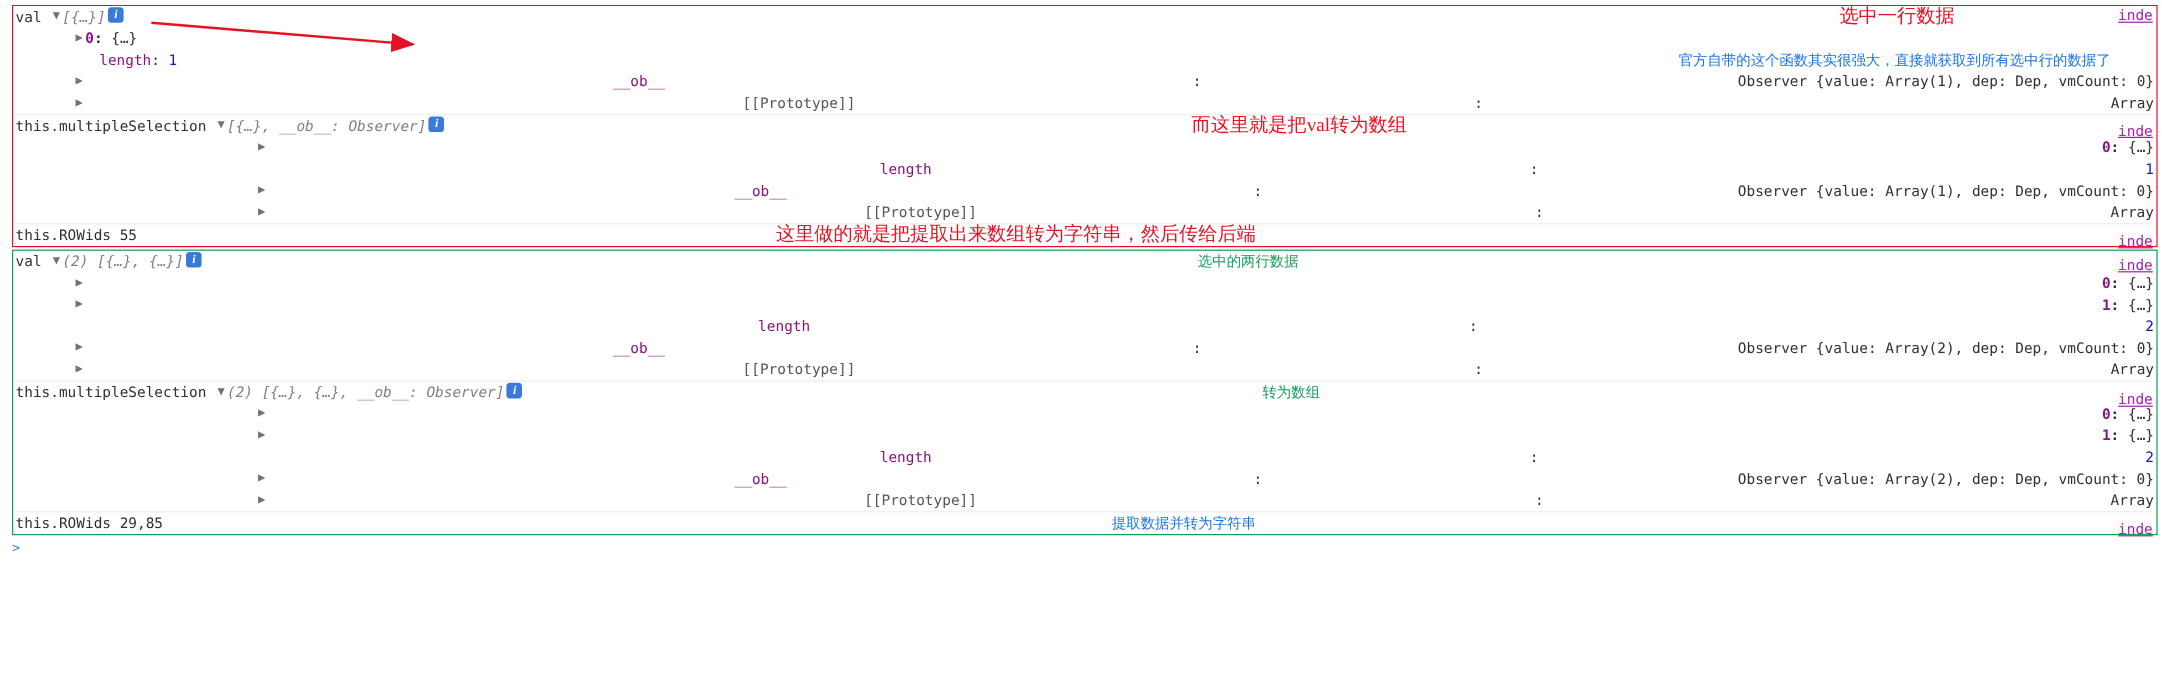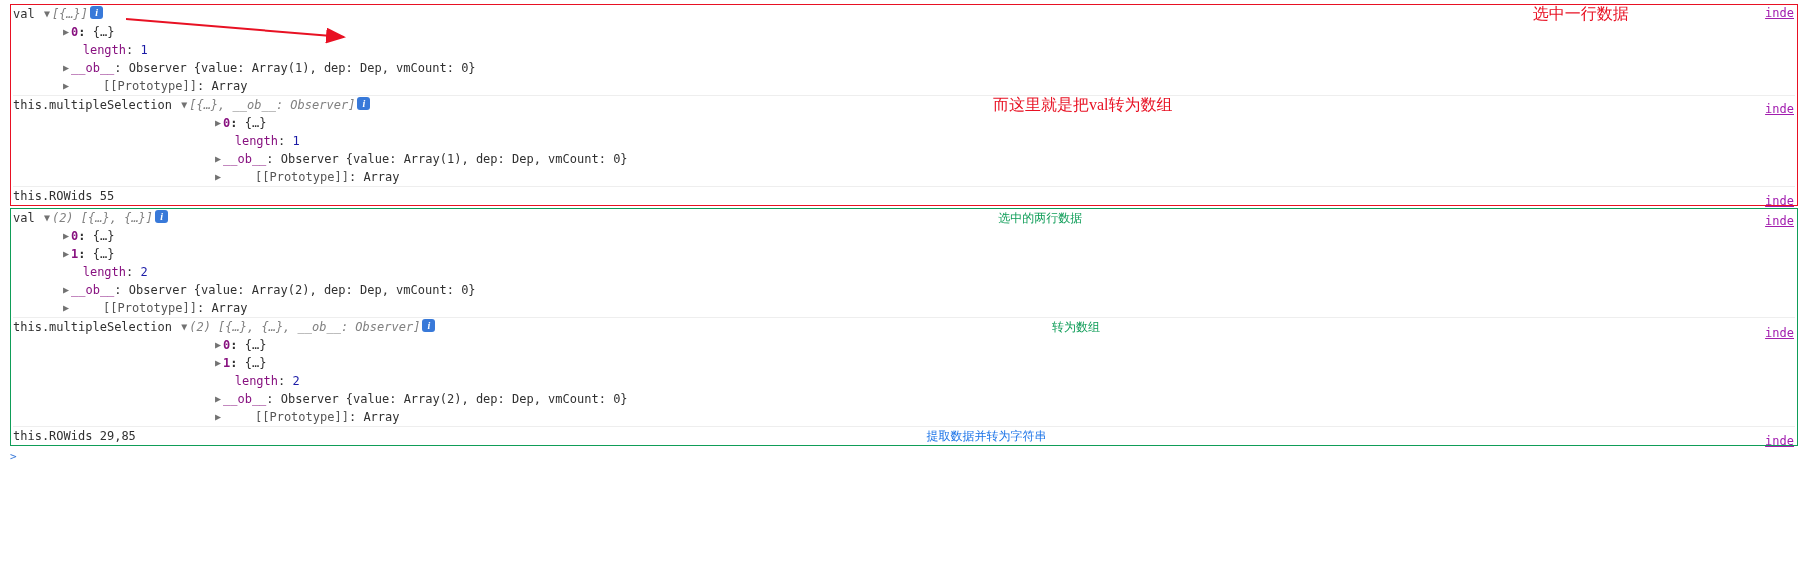--- a/index.html
+++ b/index.html
@@ -1,20 +1,20 @@
 <!DOCTYPE html>
 <html><head>
 <meta charset="utf-8">
 <style>
   * { margin:0; padding:0; box-sizing:border-box; }
   body { font-family: Consolas, Menlo, monospace; font-size:12px; color:#303030; background:#fff; line-height:16px; padding:4px 4px 4px 10px; }
   .box { border:1.5px solid; margin-bottom:2px; padding:0 2px; position:relative; }
   .box-red { border-color:#e81123; }
   .box-green { border-color:#0f9d58; }
-  .row { display:flex; align-items:flex-start; padding:1px 0; white-space:nowrap; }
+  .row { display:flex; align-items:flex-start; padding:1px 0; white-space:nowrap;justify-content:space-between; }
   .grow { flex:1; }
   .indent1 { padding-left:48px; }
   .indent2 { padding-left:200px; }
   .name { color:#303030; }
   .arr  { font-style:italic; color:#808080; }
   .idx  { color:#881280; }
   .obj  { color:#303030; }
   .num  { color:#1a1aa6; }
   .k    { color:#565656;margin-left:32px; }
   .fn   { color:#303030; }
@@ -84,21 +84,21 @@
   </div>
   <div class="row indent1">
     <span class="tri">▶</span>
     <span><span style="font-weight:bold;"><span class="idx">0</span>:</span>&nbsp;<span class="obj">{…}</span></span>
     <span class="grow"></span>
     <span class="grow"></span>
   </div>
   <div class="row indent1">
     &nbsp;&nbsp;&nbsp;<span class="idx">length</span>:&nbsp;<span class="num">1</span>
     <span class="grow"></span>
-    &nbsp;&nbsp;&nbsp;&nbsp;&nbsp;
+    <span class="anno-blue">官方自带的这个函数其实很强大，直接就获取到所有选中行的数据了</span>&nbsp;&nbsp;&nbsp;&nbsp;&nbsp;
   </div>
   <div class="row indent1">
     <span class="tri">▶</span>
     <span class="idx">__ob__</span>:&nbsp;<span class="fn">Observer {value: Array(1), dep: Dep, vmCount: 0}</span>
   </div>
   <div class="row indent1">
     <span class="tri">▶</span>
     <span class="k">[[Prototype]]</span>:&nbsp;<span class="obj">Array</span>
   </div>
 
@@ -123,20 +123,21 @@
     <span class="idx">__ob__</span>:&nbsp;<span class="fn">Observer {value: Array(1), dep: Dep, vmCount: 0}</span>
   </div>
   <div class="row indent2">
     <span class="tri">▶</span>
     <span class="k">[[Prototype]]</span>:&nbsp;<span class="obj">Array</span>
   </div>
 
   <div class="row" style="border-top:1px solid #eee;">
     <span class="name">this.ROWids</span>&nbsp;<span class="obj">55</span>
     <span class="grow"></span>
+    <span class="anno-red">这里做的就是把提取出来数组转为字符串，然后传给后端</span>
     <span style="width:42%"></span>
   </div>
 </div>
 
 <div class="box box-green">
 
   <div class="row">
     <span class="name">val</span>&nbsp;
     <span class="tri">▼</span>
     <span class="arr">(2) [{…}, {…}]</span>

